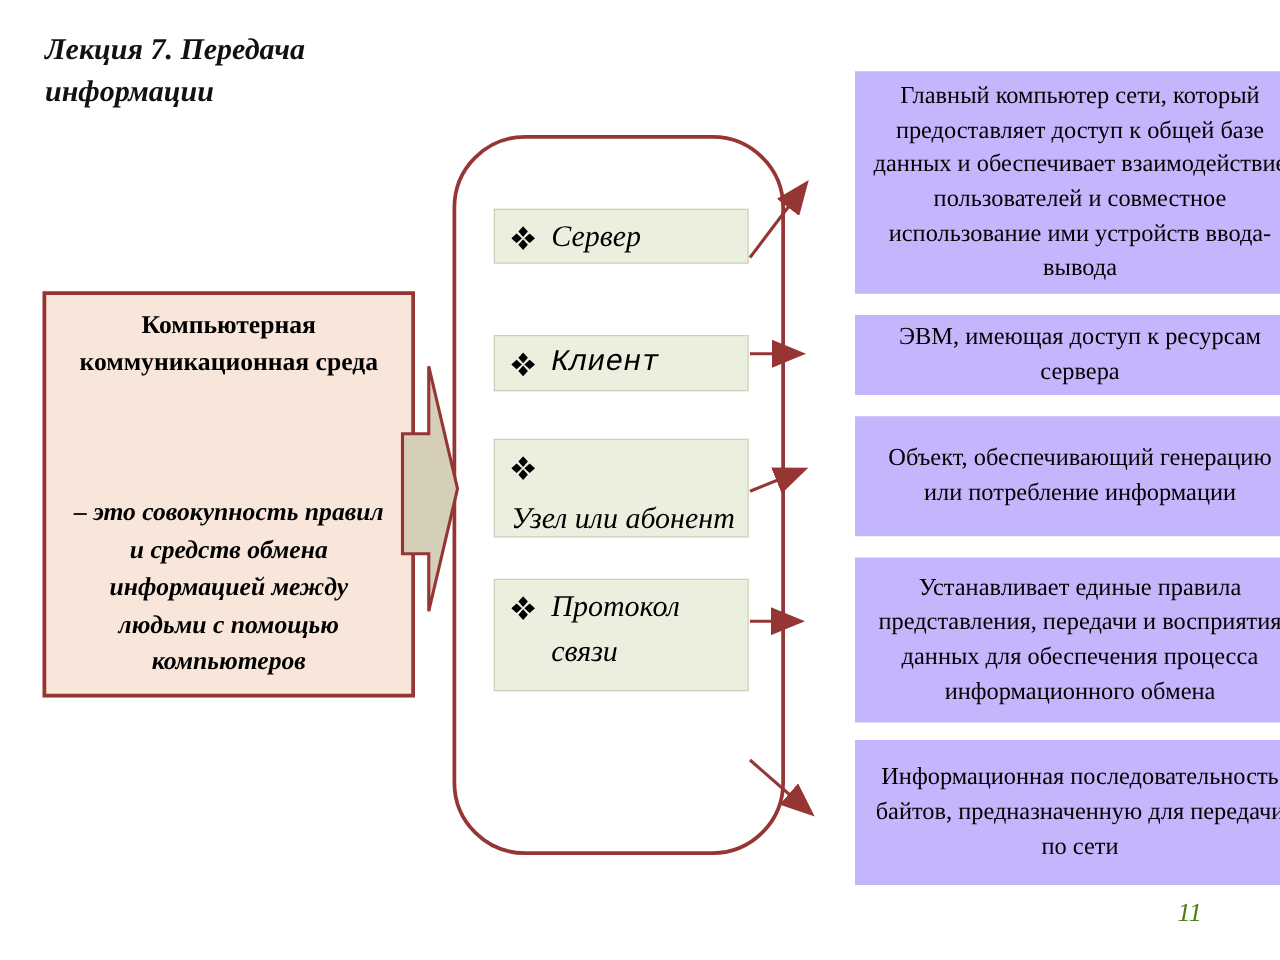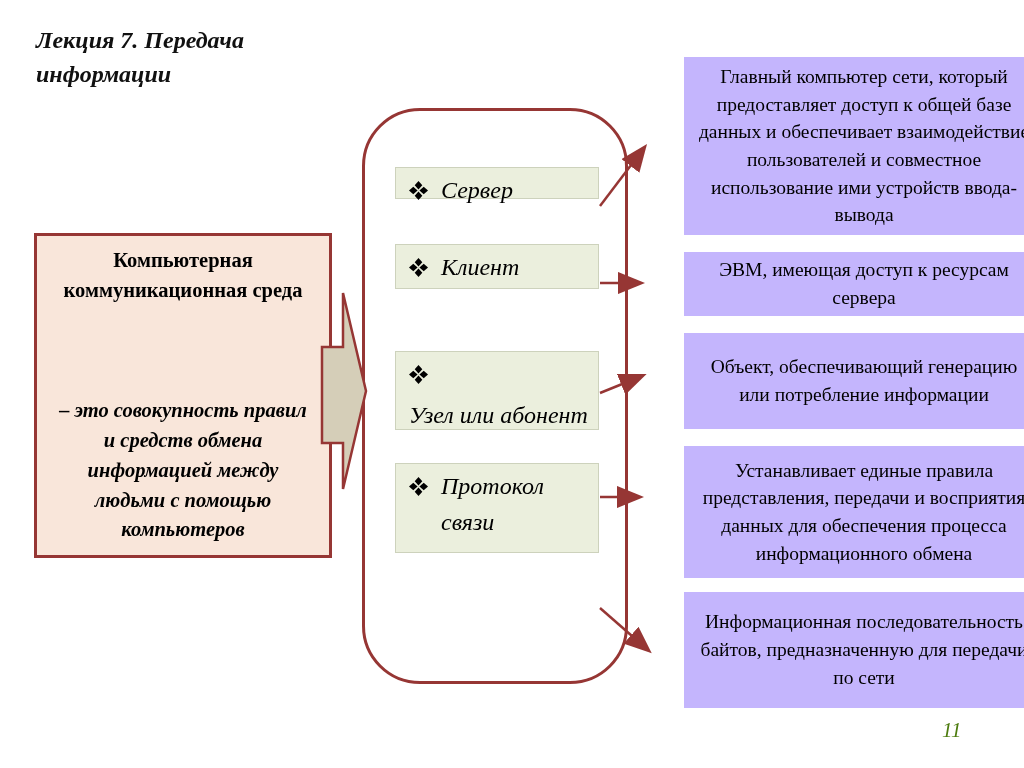--- a/index.html
+++ b/index.html
@@ -70,22 +70,22 @@
     display: flex;
     align-items: flex-start;
     gap: 13px;
     padding: 4px 8px 4px 13px;
     font-size: 24px;
     font-style: italic;
     line-height: 1.5;
   }
   .term-label { flex: 1; text-align: justify; }
   .bullet { flex: 0 0 auto; margin-top: 9px; }
-  #term-0 { top: 167px; height: 32px; }
-  #term-1 { top: 244px; height: 45px; }
+  #term-0 { top: 167px; height: 44px; }
+  #term-1 { top: 268px; height: 45px; font-family: Liberation Mono, monospace; }
   #term-2 { top: 351px; height: 79px; flex-direction: column; }
   #term-3 { top: 463px; height: 90px; }
   #term-4 { top: 581px; height: 44px; }
   
   .definition {
     position: absolute;
     left: 672px;
     width: 360px;
     box-sizing: border-box;
     background: #c4b5fd;

